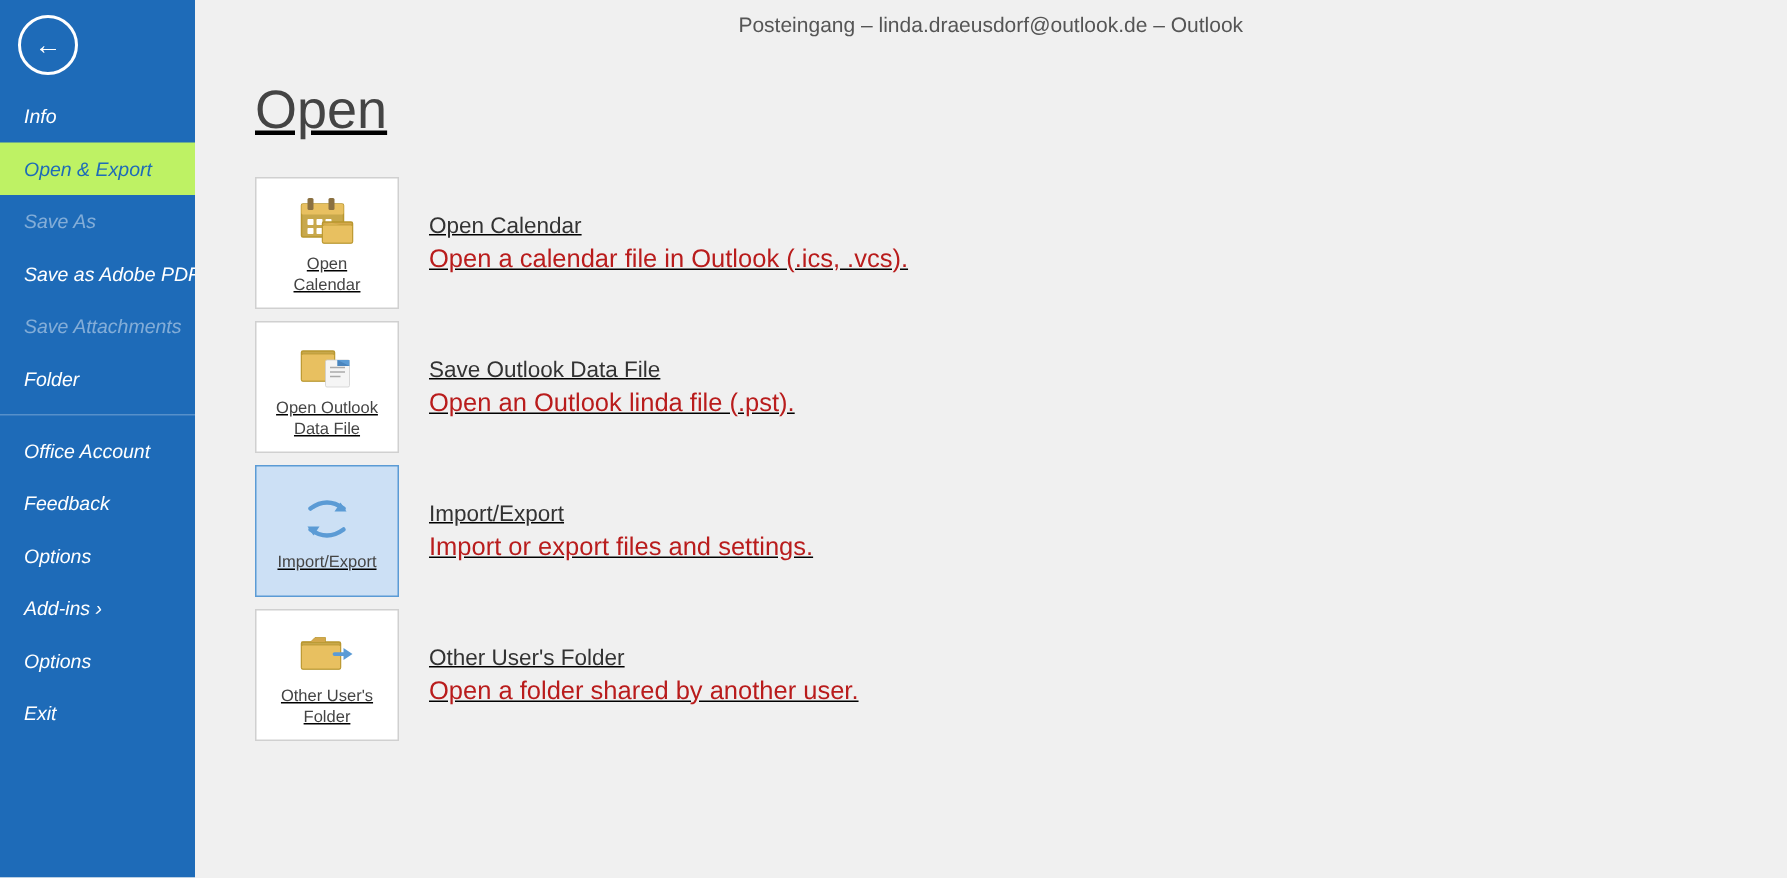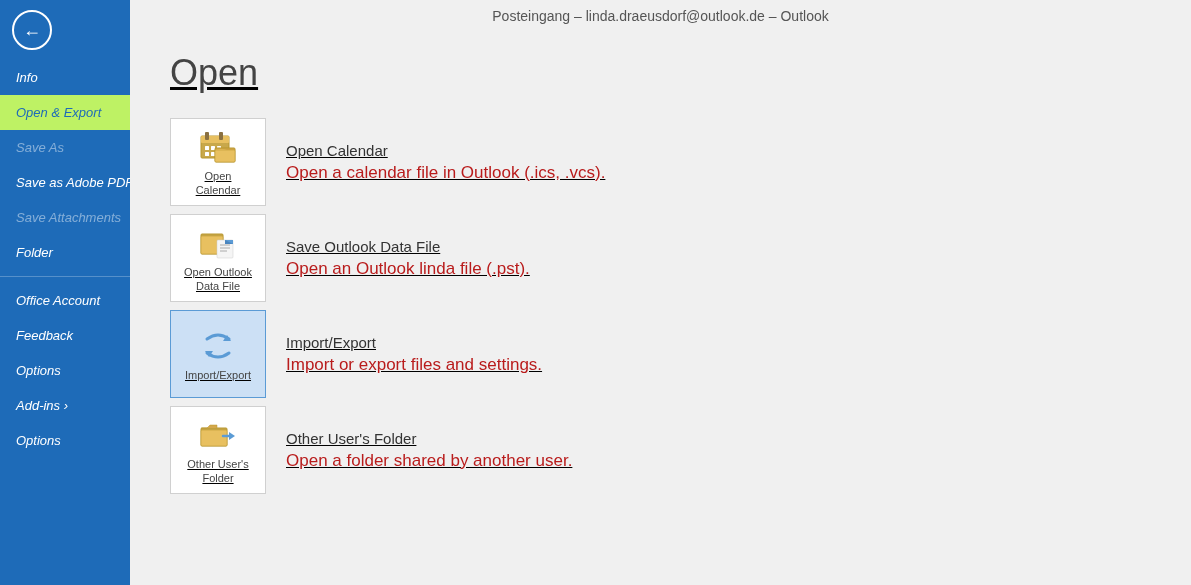--- a/index.html
+++ b/index.html
@@ -170,20 +170,21 @@
     <div class="sidebar-item disabled">Save As</div>
     <div class="sidebar-item">Save as Adobe PDF</div>
     <div class="sidebar-item disabled">Save Attachments</div>
     <div class="sidebar-item">Folder</div>
     <hr class="sidebar-divider">
     <div class="sidebar-item">Office Account</div>
     <div class="sidebar-item">Feedback</div>
     <div class="sidebar-item">Options</div>
     <div class="sidebar-item">Add-ins ›</div>
     <div class="sidebar-item">Options</div>
+    <div class="sidebar-item">Exit</div>
   </nav>
 </div>
 
 <div class="main-content">
   <div class="top-bar">
     <span>Posteingang – linda.draeusdorf@outlook.de  –  Outlook</span>
   </div>
   <div class="content-area">
     <h1 class="page-title">Open</h1>
     <div class="options-list">

